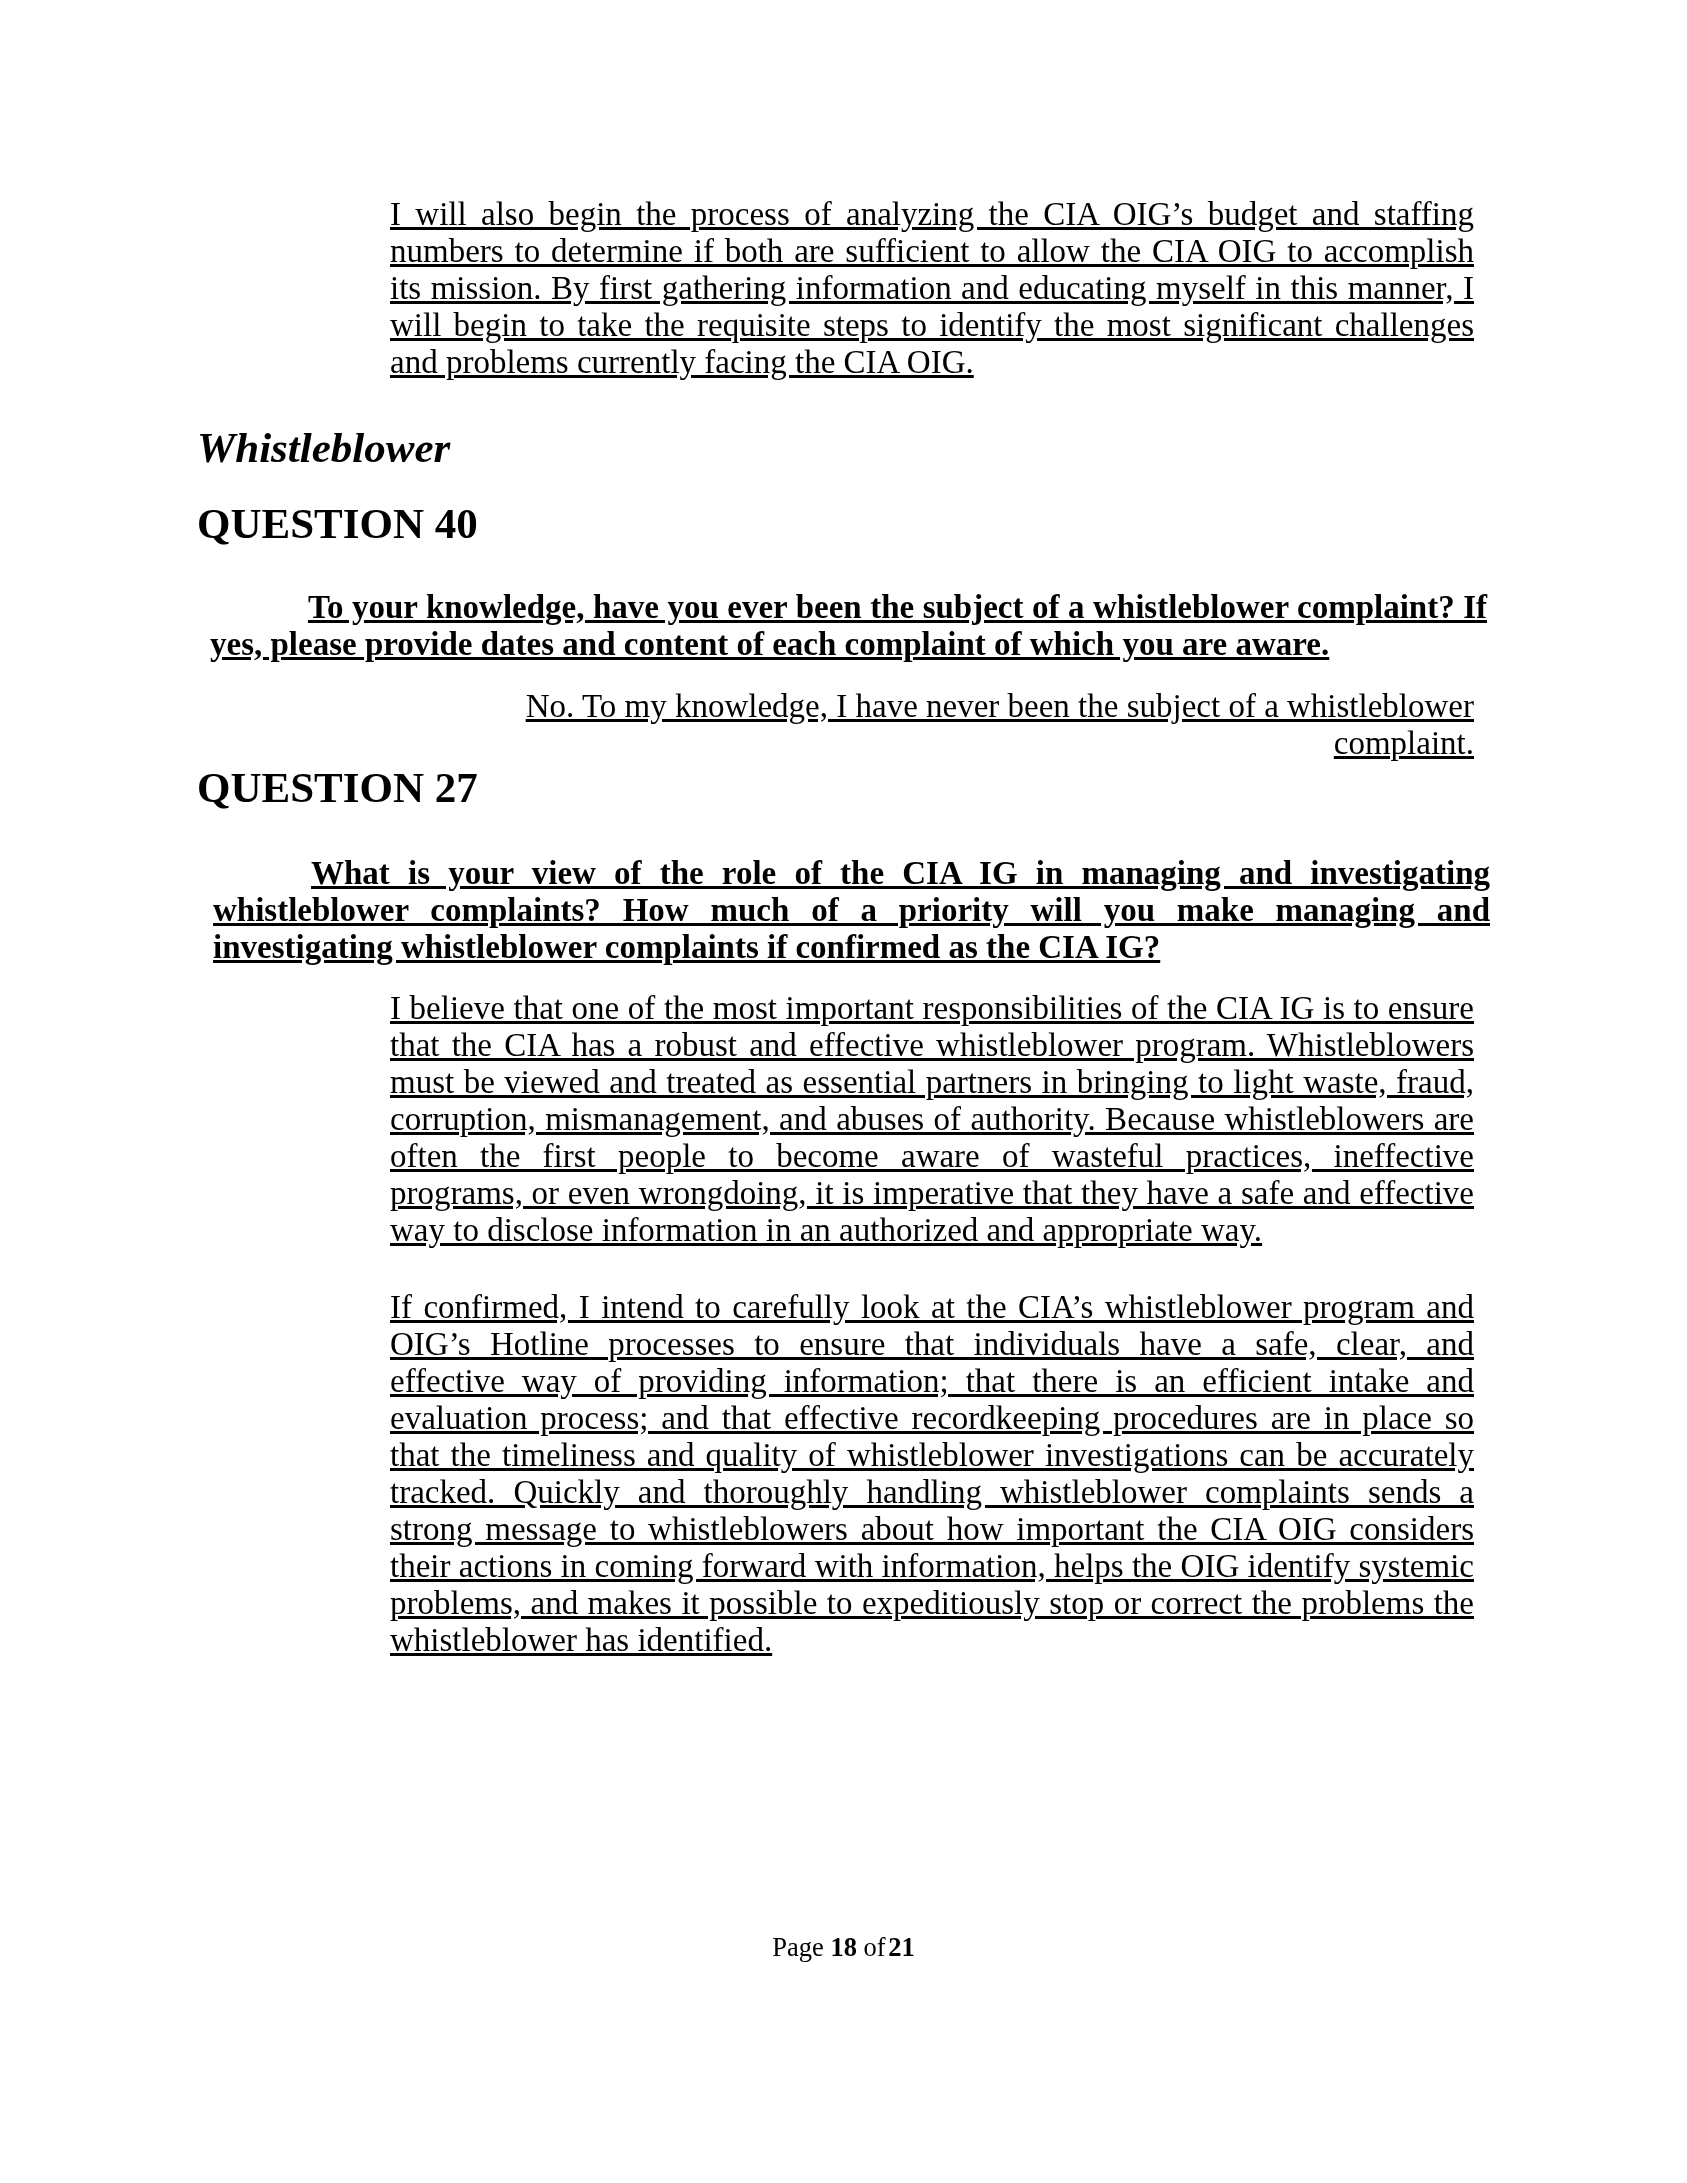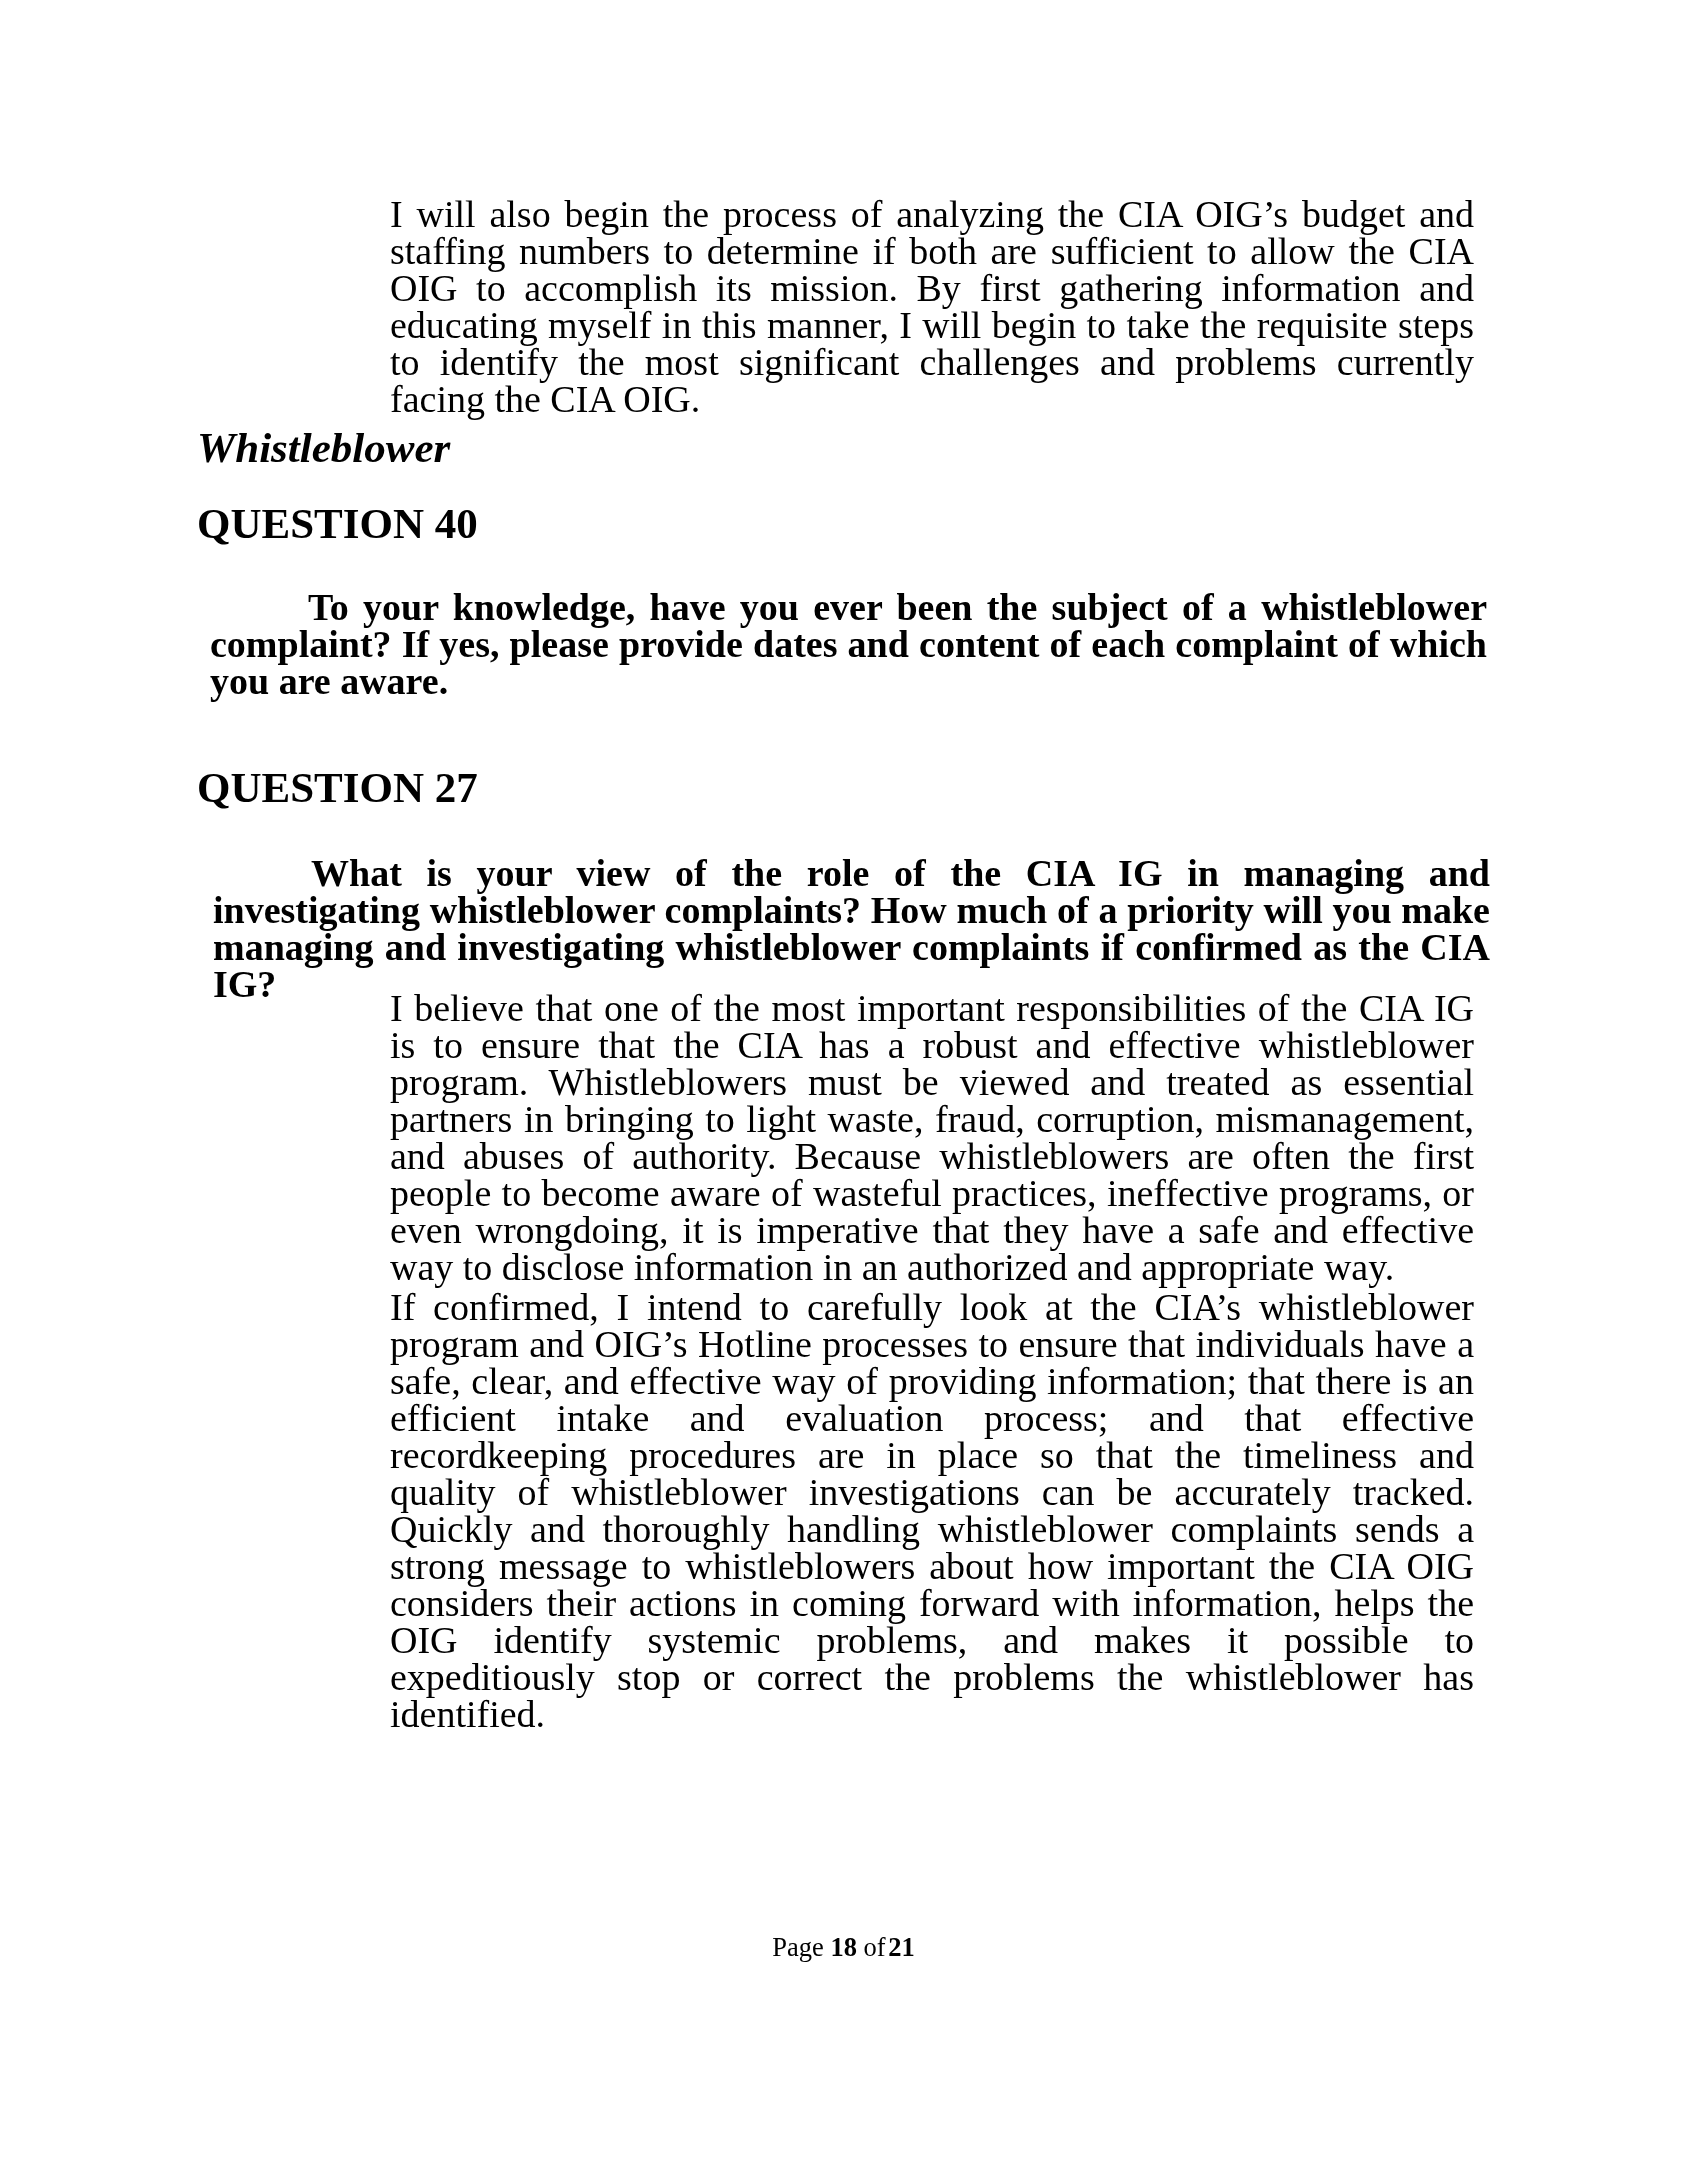--- a/index.html
+++ b/index.html
@@ -1,19 +1,19 @@
 <!DOCTYPE html>
 <html style="font-size:10.6px"><head>
 <meta charset="utf-8">
 <style>
   html, body { margin: 0; padding: 0; background: #ffffff; }
   body { width: 1687px; height: 2183px; position: relative; overflow: hidden;
          font-family: "Liberation Serif", "DejaVu Serif", serif; color: #000; }
   .page { position: absolute; left: 0; top: 0; width: 1687px; height: 2183px; }
-  .para { position: absolute; font-size: 38px; line-height: 37px; text-align: justify; }
+  .para { position: absolute; font-size: 33px; line-height: 37px; text-align: justify; text-decoration: underline; }
   .indent-block { left: 390px; width: 1084px; }
   .full-block { left: 197px; width: 1277px; }
   .first-line-indent { text-indent: 98px; }
   .heading { position: absolute; left: 197px; font-size: 43px; font-weight: bold; }
   .italic-heading { font-style: italic; font-weight: bold; }
   .bold { font-weight: bold; }
   .para.last-left { text-align-last: left; }
   .footer { position: absolute; left: 0; width: 1687px; top: 1932px; text-align: center; font-size: 26.5px; }
   .footer b { font-weight: bold; }
 </style>
@@ -23,20 +23,21 @@
 <div class="page">
 
   <p class="para indent-block last-left" style="top:196px; margin:0;">I will also begin the process of analyzing the CIA OIG’s budget and staffing numbers to determine if both are sufficient to allow the CIA OIG to accomplish its mission.  By first gathering information and educating myself in this manner, I will begin to take the requisite steps to identify the most significant challenges and problems currently facing the CIA OIG.</p>
 
   <div class="heading italic-heading" style="top:423px;">Whistleblower</div>
 
   <div class="heading" style="top:499px;">QUESTION 40</div>
 
   <p class="para full-block first-line-indent bold last-left" style="top:576px; margin:13px;">To your knowledge, have you ever been the subject of a whistleblower complaint?  If yes, please provide dates and content of each complaint of which you are aware.</p>
 
+  <p class="para indent-block" style="top:688px; margin:0; text-align:right;">No.  To my knowledge, I have never been the subject of a whistleblower complaint.</p>
 
   <div class="heading" style="top:763px;">QUESTION 27</div>
 
   <p class="para full-block first-line-indent bold last-left" style="top:839px; margin:16px;">What is your view of the role of the CIA IG in managing and investigating whistleblower complaints?  How much of a priority will you make managing and investigating whistleblower complaints if confirmed as the CIA IG?</p>
 
   <p class="para indent-block last-left" style="top:990px; margin:0;">I believe that one of the most important responsibilities of the CIA IG is to ensure that the CIA has a robust and effective whistleblower program.  Whistleblowers must be viewed and treated as essential partners in bringing to light waste, fraud, corruption, mismanagement, and abuses of authority.  Because whistleblowers are often the first people to become aware of wasteful practices, ineffective programs, or even wrongdoing, it is imperative that they have a safe and effective way to disclose information in an authorized and appropriate way.</p>
 
   <p class="para indent-block last-left" style="top:1289px; margin:0;">If confirmed, I intend to carefully look at the CIA’s whistleblower program and OIG’s Hotline processes to ensure that individuals have a safe, clear, and effective way of providing information; that there is an efficient intake and evaluation process; and that effective recordkeeping procedures are in place so that the timeliness and quality of whistleblower investigations can be accurately tracked. Quickly and thoroughly handling whistleblower complaints sends a strong message to whistleblowers about how important the CIA OIG considers their actions in coming forward with information,  helps the OIG identify systemic problems, and makes it possible to expeditiously stop or correct the problems the whistleblower has identified.</p>
 
   <div class="footer">

